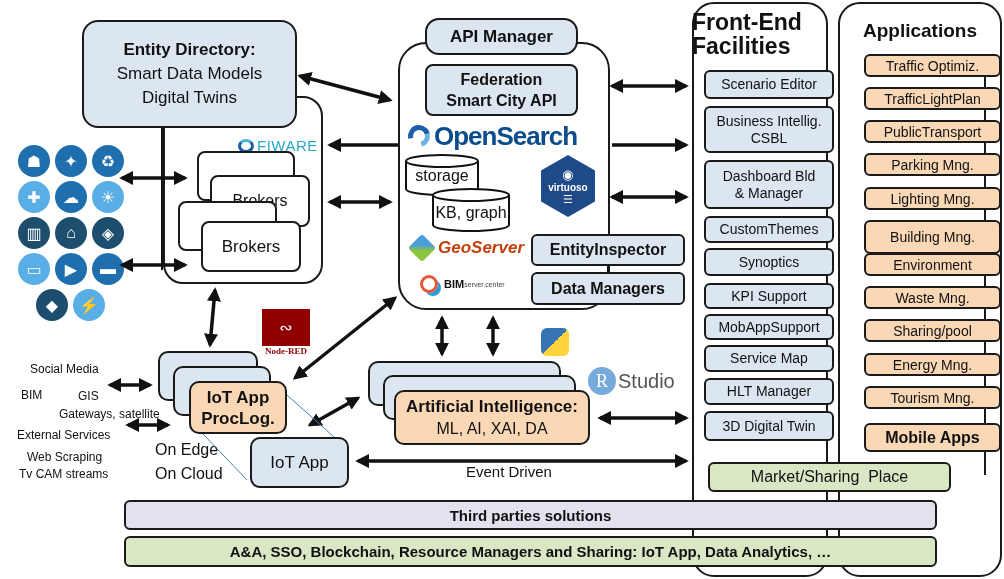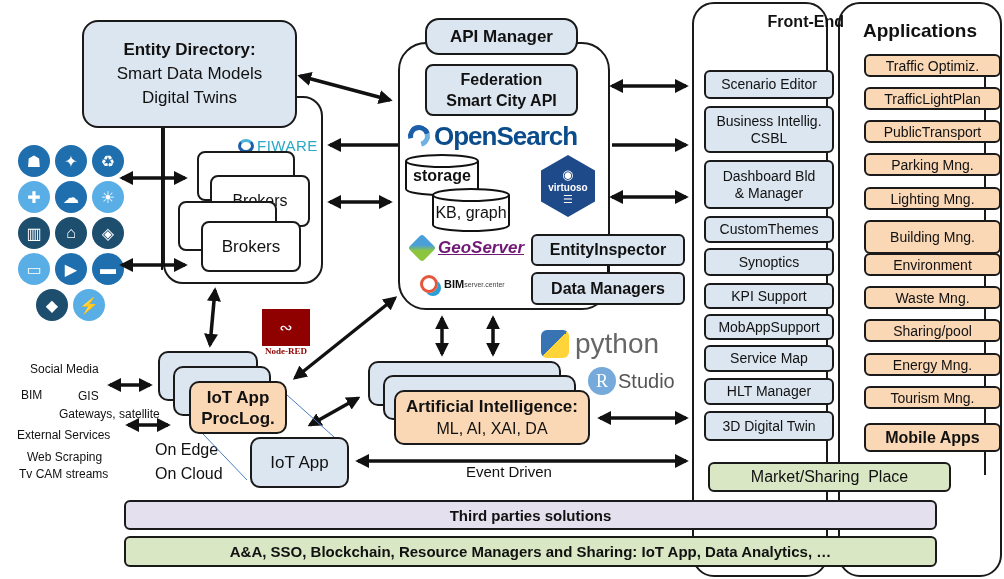--- a/index.html
+++ b/index.html
@@ -17,22 +17,23 @@
   .app-item{left:864px;width:137px;font-size:14px;border-radius:6px;}
   svg.overlay{position:absolute;left:0;top:0;pointer-events:none;}
   .src-text{font-size:12px;}
 </style>
 </head>
 <body>
 
 <div class="abs col-frame" style="left:692px;top:2px;width:136px;height:575px;"></div>
 <div class="abs col-frame" style="left:838px;top:2px;width:164px;height:575px;"></div>
 
-<div class="abs bold" style="left:692px;top:10px;width:152px;text-align:right;font-size:16px;line-height:24px;">
+<div class="abs bold" style="left:692px;top:10px;width:152px;text-align:left;font-size:23px;line-height:24px;">
   <div>Front-End</div>
+  <div>Facilities</div>
 </div>
 <div class="abs bold" style="left:838px;top:20px;width:164px;text-align:center;font-size:19px;">Applications</div>
 
 <div class="abs" style="left:826px;top:70px;width:2px;height:400px;background:#1a1a1a;"></div>
 <div class="abs" style="left:984px;top:55px;width:2px;height:420px;background:#1a1a1a;"></div>
 
 <div class="abs box blue fe-item" style="top:70px;height:29px;">
     <span>Scenario Editor</span>
   </div>
 <div class="abs box blue fe-item" style="top:106px;height:47px;flex-direction:column;">
@@ -98,32 +99,32 @@
 <svg class="overlay" width="1004" height="579">
   <g>
     <path d="M406,161 L406,189 A36,6 0 0 0 478,189 L478,161" fill="#fff" stroke="#111" stroke-width="2"></path>
     <ellipse cx="442" cy="161" rx="36" ry="6" fill="#fff" stroke="#111" stroke-width="2"></ellipse>
   </g>
   <g>
     <path d="M433,195 L433,225 A38,6 0 0 0 509,225 L509,195" fill="#fff" stroke="#111" stroke-width="2"></path>
     <ellipse cx="471" cy="195" rx="38" ry="6" fill="#fff" stroke="#111" stroke-width="2"></ellipse>
   </g>
 </svg>
-<div class="abs" style="left:406px;top:167px;width:72px;text-align:center;font-size:16px;font-weight:bold;">storage</div>
+<div class="abs" style="left:406px;top:167px;width:72px;text-align:center;font-size:16px;">storage</div>
 <div class="abs" style="left:433px;top:204px;width:76px;text-align:center;font-size:16px;">KB, graph</div>
 
 <div class="abs" style="left:541px;top:155px;width:54px;height:62px;background:#1f4a8a;clip-path:polygon(50% 0,100% 25%,100% 75%,50% 100%,0 75%,0 25%);display:flex;flex-direction:column;align-items:center;justify-content:center;color:#fff;">
   <span style="font-size:13px;line-height:14px;">◉</span>
   <span style="font-size:10px;font-weight:bold;">virtuoso</span>
   <span style="font-size:11px;line-height:12px;">☰</span>
 </div>
 
 <div class="abs" style="left:412px;top:238px;display:flex;align-items:center;">
   <span style="display:inline-block;width:20px;height:20px;background:linear-gradient(135deg,#4a9fd8 40%,#8cc63f 60%);transform:rotate(45deg);border-radius:3px;margin-right:6px;"></span>
-  <span style="font-size:17px;font-style:italic;font-weight:bold;color:#701a75;text-decoration:underline;">GeoServer</span>
+  <span style="font-size:17px;font-style:italic;font-weight:bold;color:#c2410c;">GeoServer</span>
 </div>
 
 <div class="abs" style="left:420px;top:275px;display:flex;align-items:center;">
   <span style="display:inline-block;width:18px;height:18px;border:3px solid #e5563b;border-radius:50%;box-sizing:border-box;box-shadow:4px 4px 0 -1px #2a9fd6;margin-right:6px;"></span>
   <span style="font-size:11px;font-weight:bold;">BIM</span>
   <span style="font-size:7px;color:#444;">server.center</span>
 </div>
 
 <div class="abs box blue bold" style="left:531px;top:234px;width:154px;height:32px;font-size:16px;border-radius:6px;">EntityInspector</div>
 <div class="abs box blue bold" style="left:531px;top:272px;width:154px;height:33px;font-size:16px;border-radius:6px;">Data Managers</div>
@@ -190,21 +191,20 @@
 
 <div class="abs box blue" style="left:368px;top:361px;width:193px;height:45px;"></div>
 <div class="abs box blue" style="left:383px;top:375px;width:193px;height:45px;"></div>
 <div class="abs box orange" style="left:394px;top:390px;width:196px;height:55px;flex-direction:column;line-height:22px;">
   <span class="bold" style="font-size:17px;">Artificial Intelligence:</span>
   <span style="font-size:16px;">ML, AI, XAI, DA</span>
 </div>
 
 <div class="abs" style="left:541px;top:328px;display:flex;align-items:center;">
   <span style="display:inline-block;width:28px;height:28px;border-radius:6px;background:linear-gradient(135deg,#3873b3 50%,#ffd43b 50%);margin-right:6px;"></span>
-  <span style="font-size:28px;color:#666;">python</span>
 </div>
 
 <div class="abs" style="left:588px;top:367px;display:flex;align-items:center;">
   <span style="display:inline-flex;width:28px;height:28px;border-radius:50%;background:#75aadb;color:#fff;align-items:center;justify-content:center;font-size:18px;font-family:'Liberation Serif',serif;">R</span>
   <span style="font-size:20px;color:#555;margin-left:2px;">Studio</span>
 </div>
 
 <div class="abs" style="left:466px;top:463px;font-size:15px;">Event Driven</div>
 
 <svg class="overlay" width="1004" height="579">

